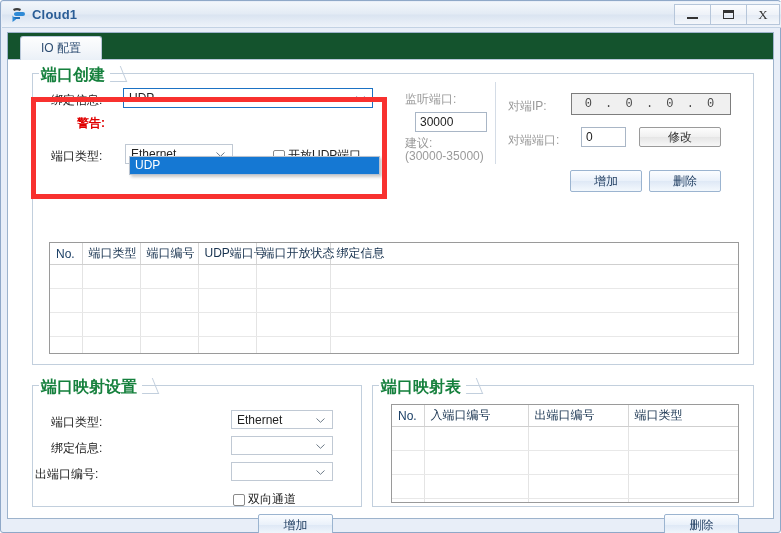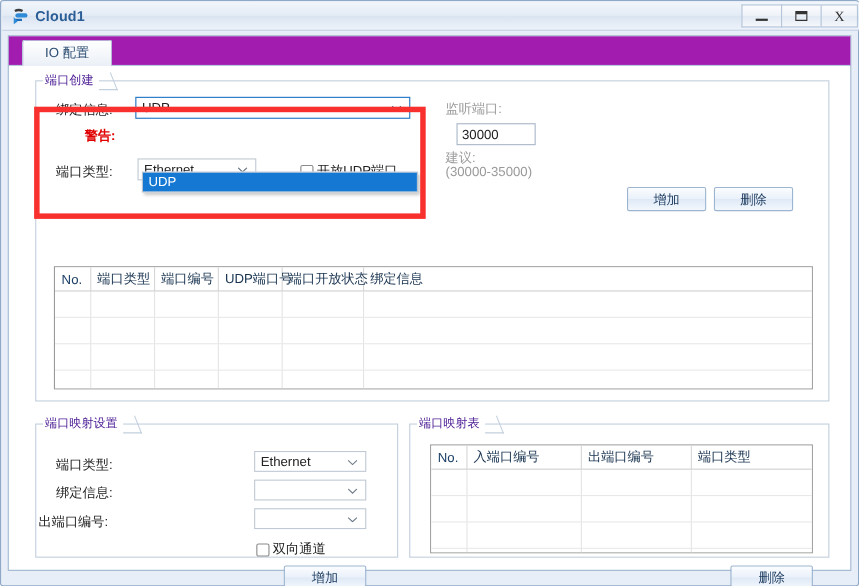--- a/index.html
+++ b/index.html
@@ -73,21 +73,21 @@
     border: 1px solid #9db3cc;
   }
 
   
   #tabstrip {
     position: absolute;
     left: 0; top: 0;
     width: 765px; height: 27px;
     box-sizing: border-box;
     border-bottom: 1px solid #b9c8da;
-    background: #a21caf;
+    background: #14532d;
   }
   .tab {
     position: absolute;
     left: 12px; top: 3px;
     width: 82px; height: 24px;
     box-sizing: border-box;
     background: linear-gradient(to bottom, #fdfefe 0%, #f3f6fa 60%, #eaf0f7 100%);
     border: 1px solid #b9c8da;
     border-bottom: none;
     border-radius: 3px 3px 0 0;
@@ -101,23 +101,23 @@
     position: absolute;
     box-sizing: border-box;
     border: 1px solid #c2cfdd;
     background: #ffffff;
   }
   .group-title {
     position: absolute;
     top: -9px; left: 6px;
     background: #ffffff;
     padding: 0 5px 0 2px;
-    font-size: 11px;
-    font-weight: normal;
-    color: #4c1d95;
+    font-size: 16px;
+    font-weight: bold;
+    color: #15803d;
     white-space: nowrap;
   }
   .group-title::after {
     content: "";
     position: absolute;
     right: -14px; top: 1px;
     width: 16px; height: 15px;
     border-bottom: 1px solid #c2cfdd;
     transform: skewX(22deg);
     border-right: 1px solid #c2cfdd;
@@ -337,20 +337,35 @@
         <span>开放UDP端口</span>
       </div>
 
       <span class="lbl lbl-dim" style="left:372px; top:17px;">监听端口:</span>
       <div class="textbox" style="left:372px; top:38px; width:72px; height:20px;">
         <span>30000</span>
       </div>
       <span class="lbl lbl-dim" style="left:372px; top:61px;">建议:</span>
       <span class="lbl lbl-dim" style="left:372px; top:75px;">(30000-35000)</span>
 
+      <div style="position:absolute; left:462px; top:8px; width:246px; height:82px;
+                  box-sizing:border-box; border-left:1px solid #d4dce6;">
+        <span class="lbl lbl-dim" style="left:12px; top:16px;">对端IP:</span>
+        <div class="ipbox" style="left:75px; top:11px; width:160px; height:22px;">
+          <span>0 . 0 . 0 . 0</span>
+        </div>
+
+        <span class="lbl lbl-dim" style="left:12px; top:50px;">对端端口:</span>
+        <div class="textbox" style="left:75px; top:45px; width:45px; height:20px;">
+          <span>0</span>
+        </div>
+        <div class="btn gray" style="left:143px; top:45px; width:82px; height:20px;">
+          <span>修改</span>
+        </div>
+      </div>
 
       <div class="btn" style="left:537px; top:96px; width:72px; height:22px;">
         <span>增加</span>
       </div>
       <div class="btn" style="left:616px; top:96px; width:72px; height:22px;">
         <span>删除</span>
       </div>
 
       <div class="grid" style="left:16px; top:168px; width:690px; height:112px;">
         <table>

